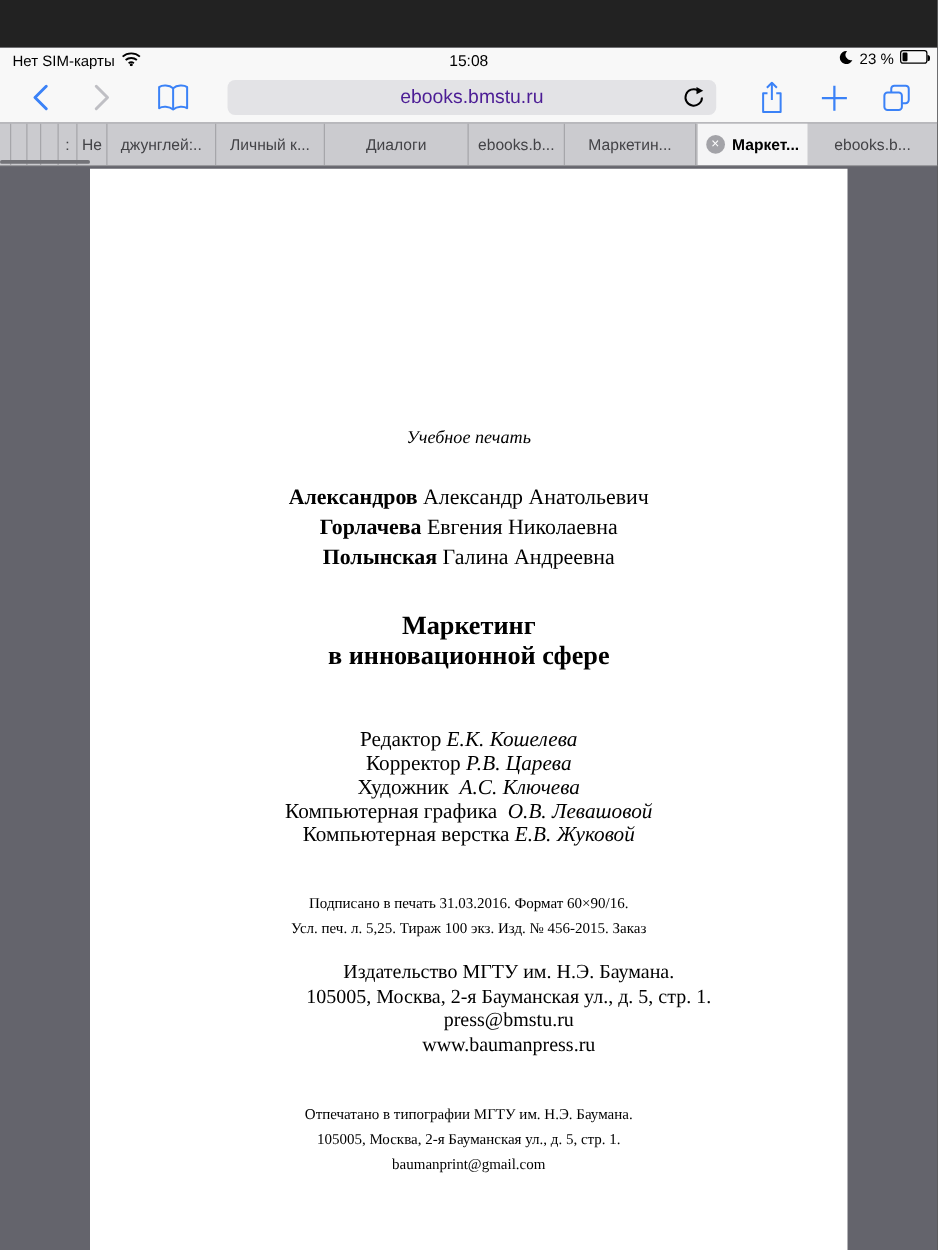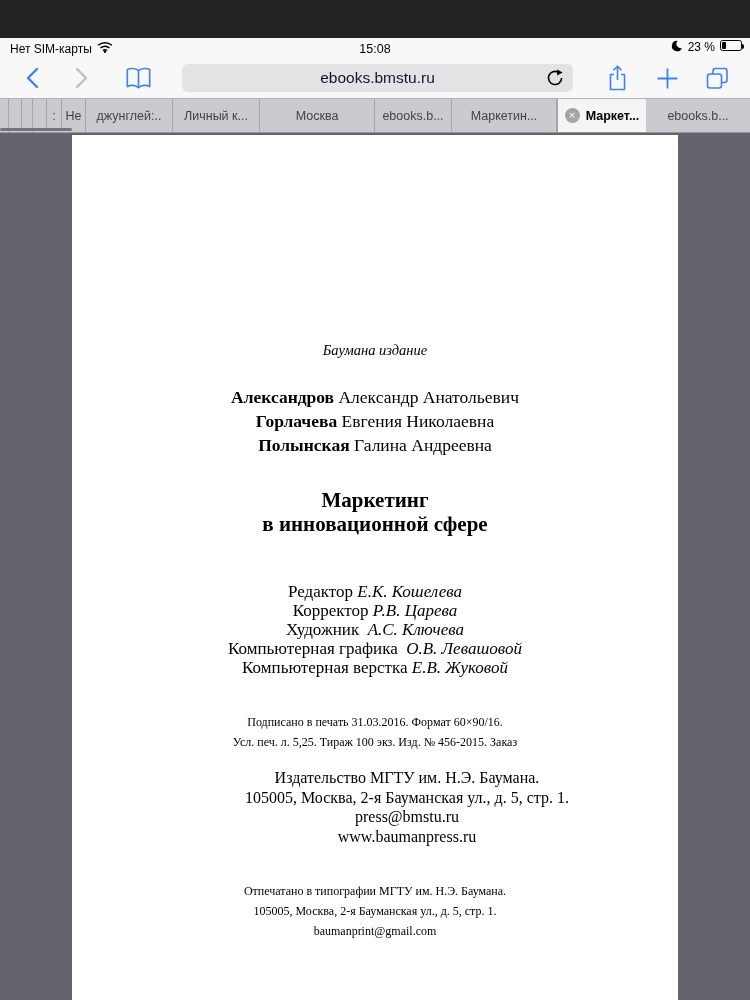--- a/index.html
+++ b/index.html
@@ -12,21 +12,21 @@
   .sb-left{position:absolute;left:10px;top:3px;display:flex;align-items:center;gap:5px;}
   .sb-time{position:absolute;left:0;top:4px;width:750px;text-align:center;font-weight:500;font-size:12.5px;}
   .sb-right{position:absolute;right:8px;top:2px;display:flex;align-items:flex-start;gap:5px;}
   .battery{position:relative;width:22px;height:11px;border:1px solid #000;border-radius:2.5px;box-sizing:border-box;}
   .battery .fill{position:absolute;left:1px;top:1px;width:4px;height:7px;background:#000;border-radius:1px;}
   .battery .tip{position:absolute;right:-3px;top:3px;width:2px;height:5px;background:#000;border-radius:0 2px 2px 0;}
 
   .toolbar{position:absolute;left:0;top:20px;width:750px;height:40px;}
   .tb-btn{position:absolute;top:0;height:40px;display:flex;align-items:center;justify-content:center;background:none;border:none;padding:0;cursor:pointer;}
   .addressbar{position:absolute;left:182px;top:6px;width:391px;height:28px;background:#e3e3e6;border-radius:6px;
-              display:flex;align-items:center;justify-content:center;font-size:15.5px;color:#0f172a;}
+              display:flex;align-items:center;justify-content:center;font-size:15.5px;color:#4c1d95;}
   .reload{position:absolute;right:9px;top:5px;background:none;border:none;padding:0;cursor:pointer;}
 
   
   .tabbar{position:absolute;left:0;top:60px;width:750px;height:35px;background:#cbcbcf;
           border-top:1px solid #b4b4b8;border-bottom:1px solid #98989c;box-sizing:border-box;display:flex;}
   .tab{height:100%;box-sizing:border-box;border-right:1px solid #a6a6aa;display:flex;align-items:center;justify-content:center;
        font-size:12.5px;color:#434347;white-space:nowrap;overflow:hidden;cursor:pointer;gap:6px;}
   .tab.active{background:#f5f5f6;border-right:none;border-left:1px solid #a6a6aa;color:#000;font-weight:bold;}
   .tab-close{width:15px;height:15px;border-radius:50%;background:#a3a3a8;color:#fff;font-size:11px;line-height:15px;
              text-align:center;flex:0 0 auto;cursor:pointer;font-weight:normal;}
@@ -149,42 +149,42 @@
     <div class="tab" style="width:24px">
         <span>Не</span>
       </div>
     <div class="tab" style="width:87px">
         <span>джунглей:..</span>
       </div>
     <div class="tab" style="width:87px">
         <span>Личный к...</span>
       </div>
     <div class="tab" style="width:115px">
-        <span>Москва</span>
+        <span>Диалоги</span>
       </div>
     <div class="tab" style="width:77px">
         <span>ebooks.b...</span>
       </div>
     <div class="tab" style="width:105px">
         <span>Маркетин...</span>
       </div>
     <div class="tab active" style="width:89px">
       <span class="tab-close">×</span>
       <span>Маркет...</span>
     </div>
     <div class="tab" style="width:104px;border-right:none;">
         <span>ebooks.b...</span>
       </div>
     <div class="tab-scroll"></div>
   </div>
 
   <div class="content">
     <div class="pdf-page">
 
-      <div class="block edition">Баумана издание</div>
+      <div class="block edition">Учебное печать</div>
 
       <div class="block authors">
         <div><b>Александров</b><span> Александр Анатольевич</span></div>
         <div><b>Горлачева</b><span> Евгения Николаевна</span></div>
         <div><b>Полынская</b><span> Галина Андреевна</span></div>
       </div>
 
       <div class="block booktitle">
         <div>Маркетинг</div>
         <div>в инновационной сфере</div>

